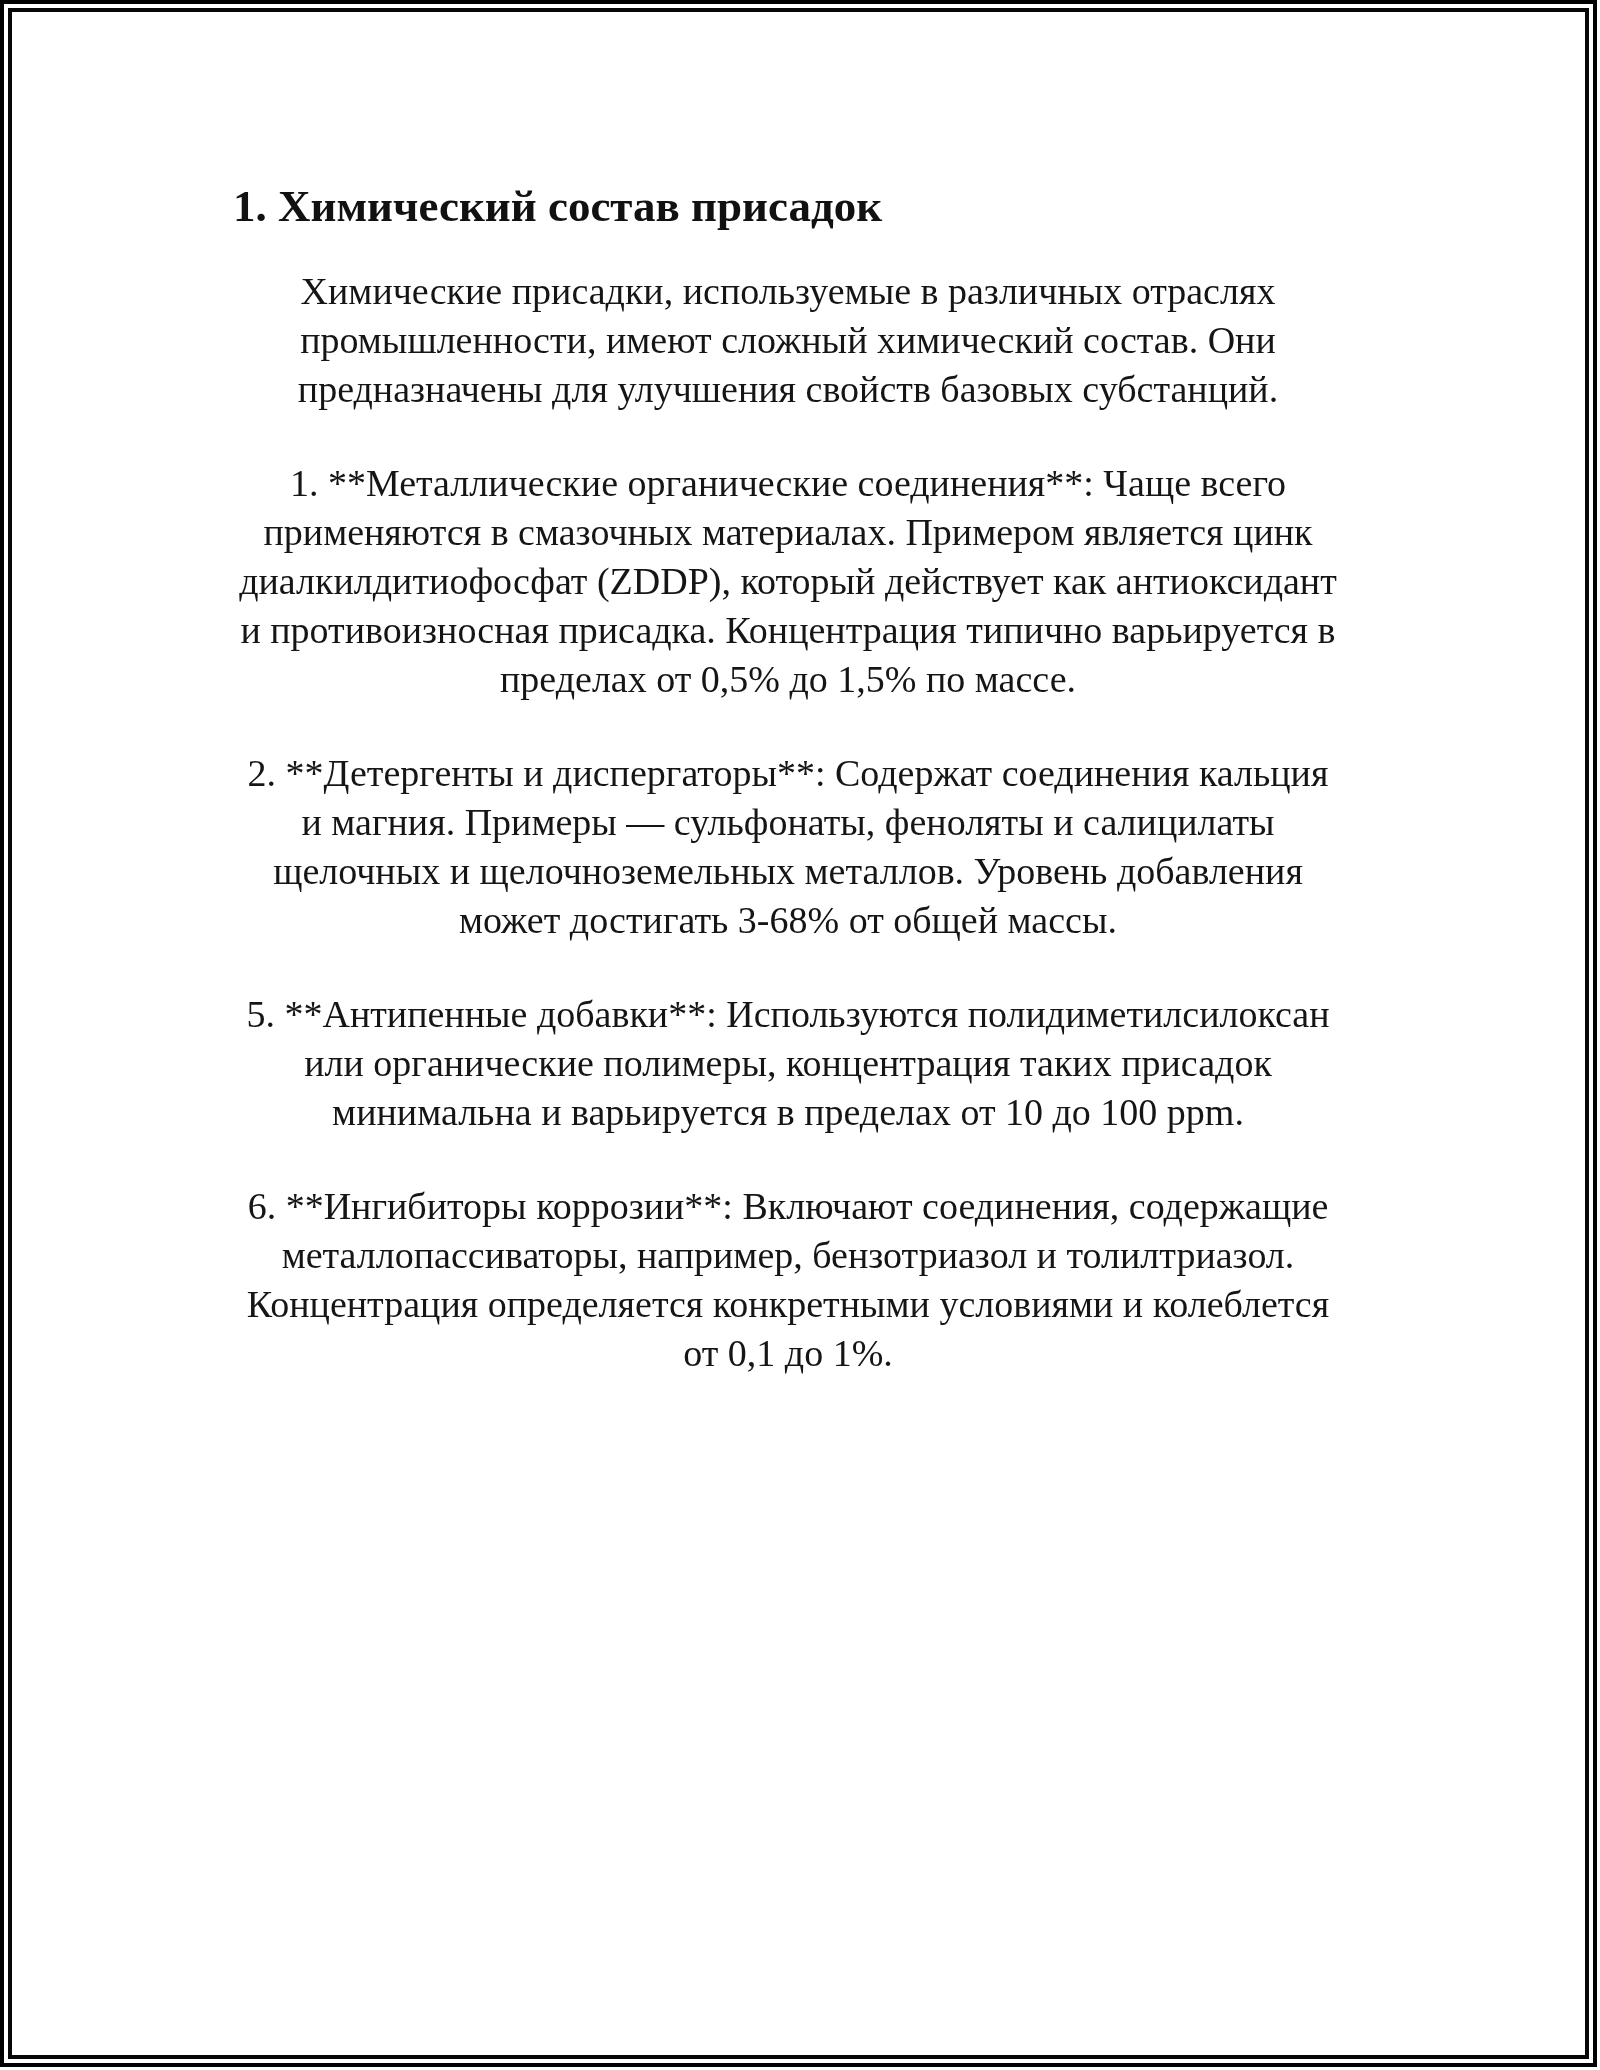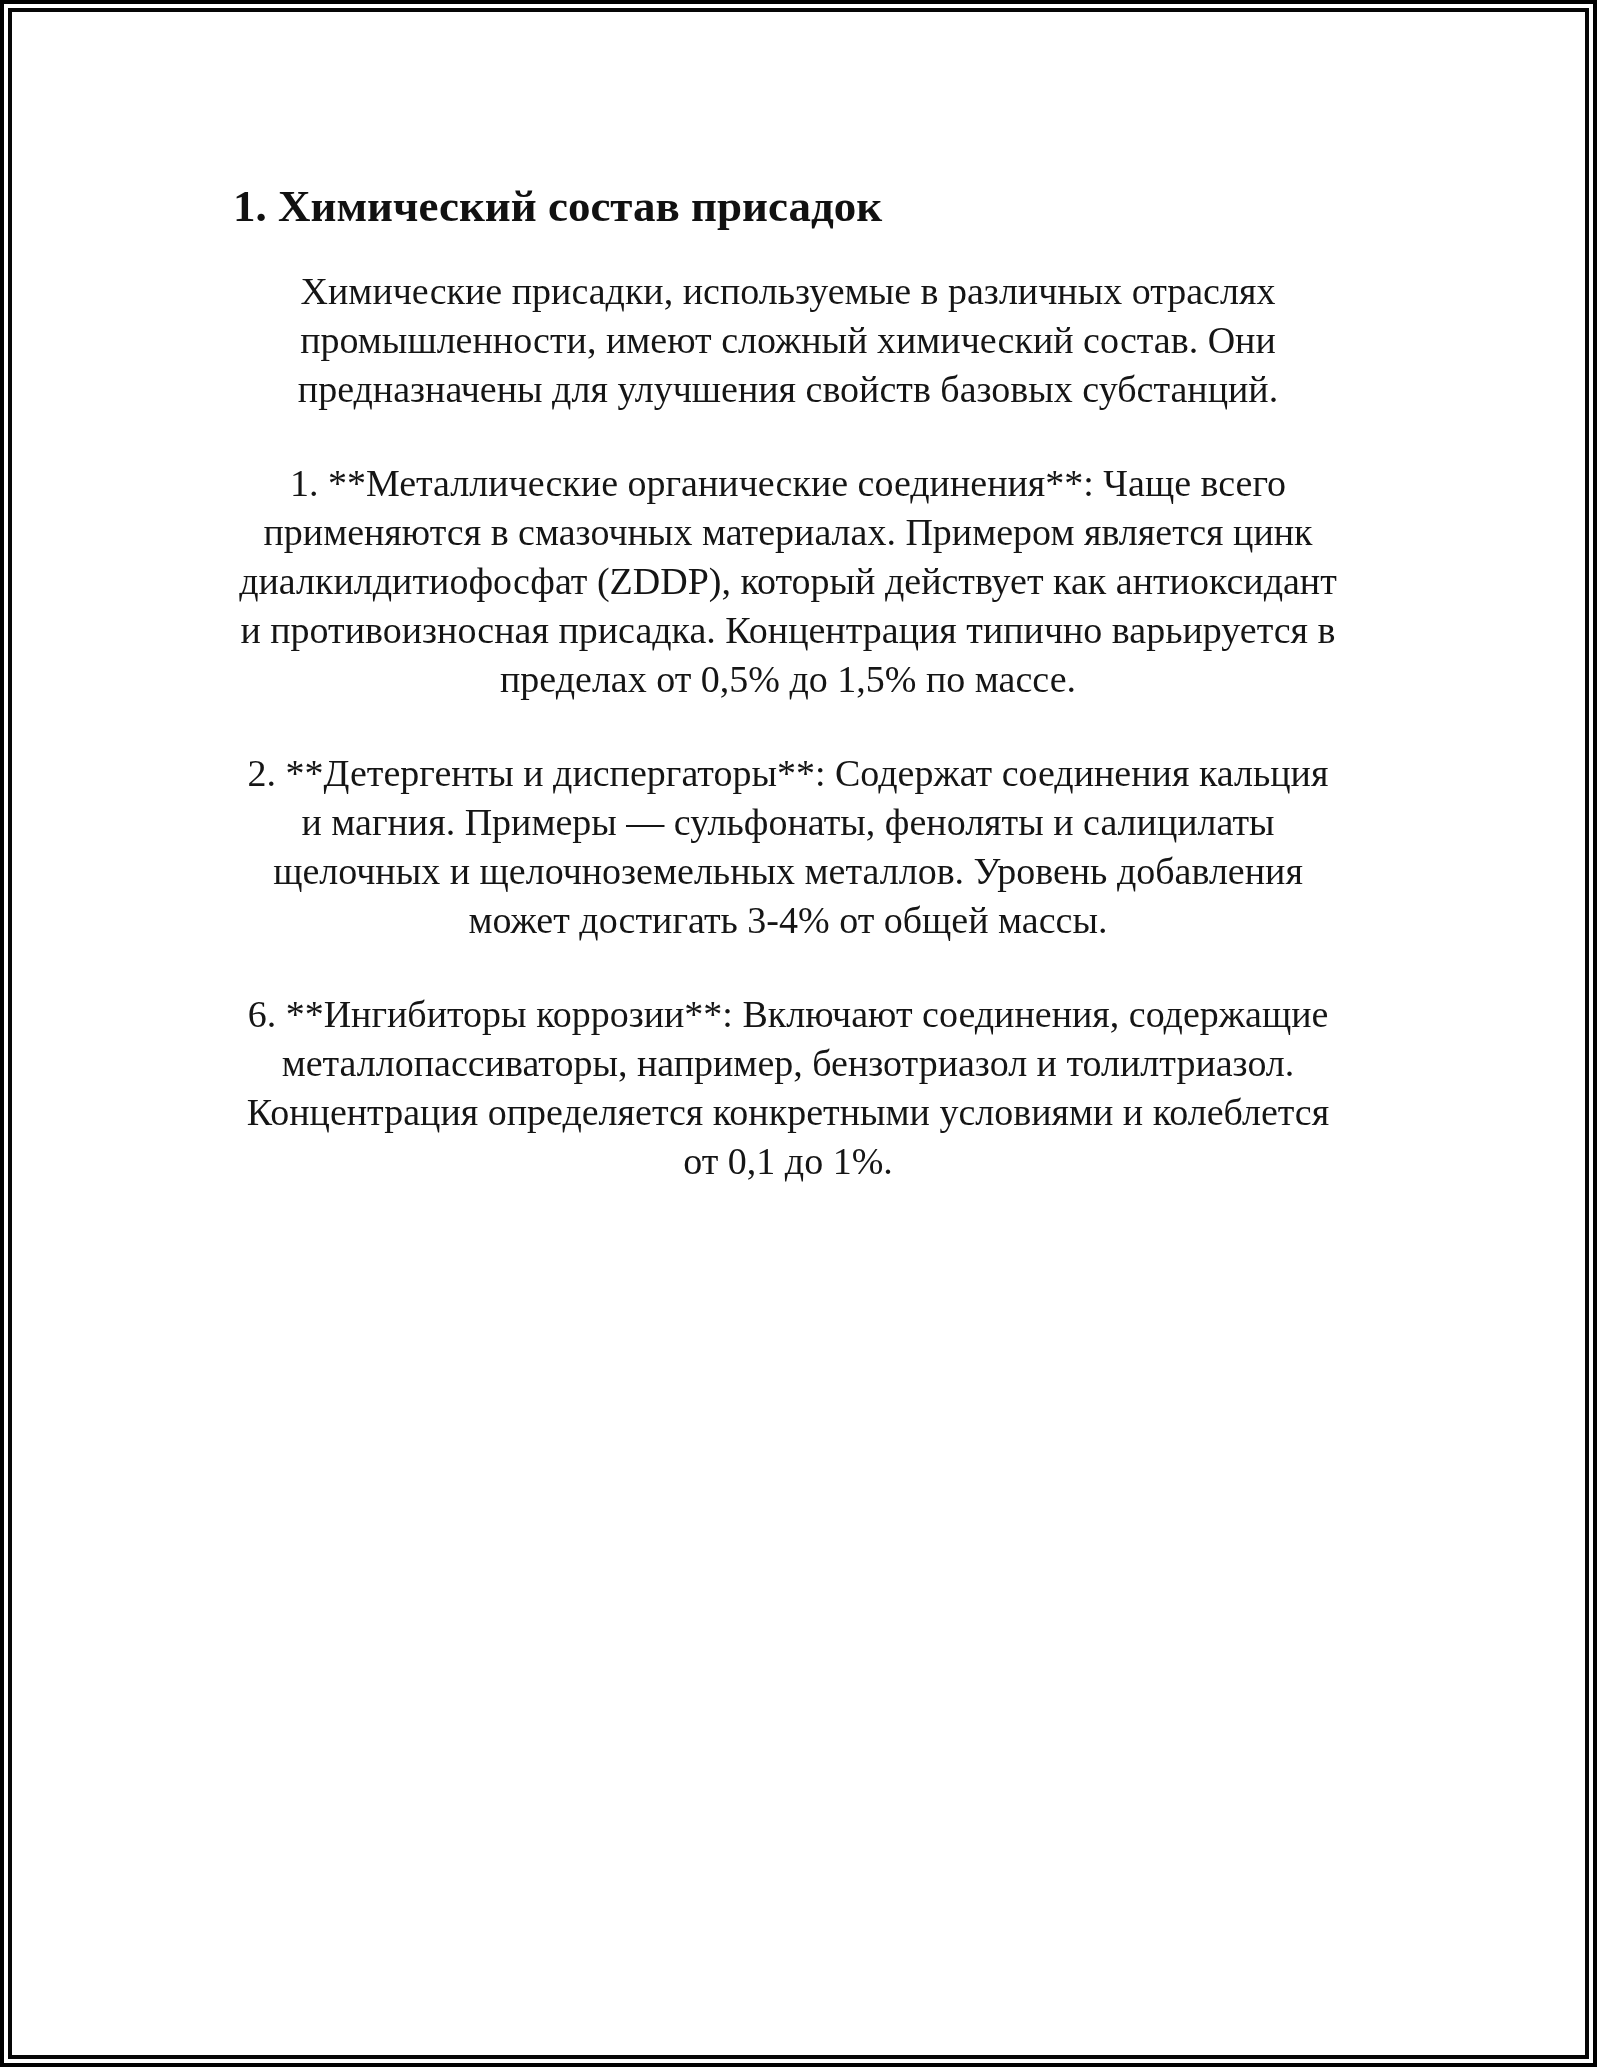--- a/index.html
+++ b/index.html
@@ -60,20 +60,21 @@
   <div class="frame-outer"></div>
   <div class="frame-inner"></div>
 
   <div class="content">
     <h1 class="title">1. Химический состав присадок</h1>
 
     <p class="para">Химические присадки, используемые в различных отраслях промышленности, имеют сложный химический состав. Они предназначены для улучшения свойств базовых субстанций.</p>
 
     <p class="para">1. **Металлические органические соединения**: Чаще всего применяются в смазочных материалах. Примером является цинк диалкилдитиофосфат (ZDDP), который действует как антиоксидант и противоизносная присадка. Концентрация типично варьируется в пределах от 0,5% до 1,5% по массе.</p>
 
-    <p class="para">2. **Детергенты и диспергаторы**: Содержат соединения кальция и магния. Примеры — сульфонаты, феноляты и салицилаты щелочных и щелочноземельных металлов. Уровень добавления может достигать 3-4% от общей массы.</p>
+    <p class="para">2. **Детергенты и диспергаторы**: Содержат соединения кальция и магния. Примеры — сульфонаты, феноляты и салицилаты щелочных и щелочноземельных металлов. Уровень добавления может достигать 3-68% от общей массы.</p>
 
 
 
+    <p class="para">5. **Антипенные добавки**: Используются полидиметилсилоксан или органические полимеры, концентрация таких присадок минимальна и варьируется в пределах от 10 до 100 ppm.</p>
 
     <p class="para">6. **Ингибиторы коррозии**: Включают соединения, содержащие металлопассиваторы, например, бензотриазол и толилтриазол. Концентрация определяется конкретными условиями и колеблется от 0,1 до 1%.</p>
   </div>
 </div>
 
 </body></html>

